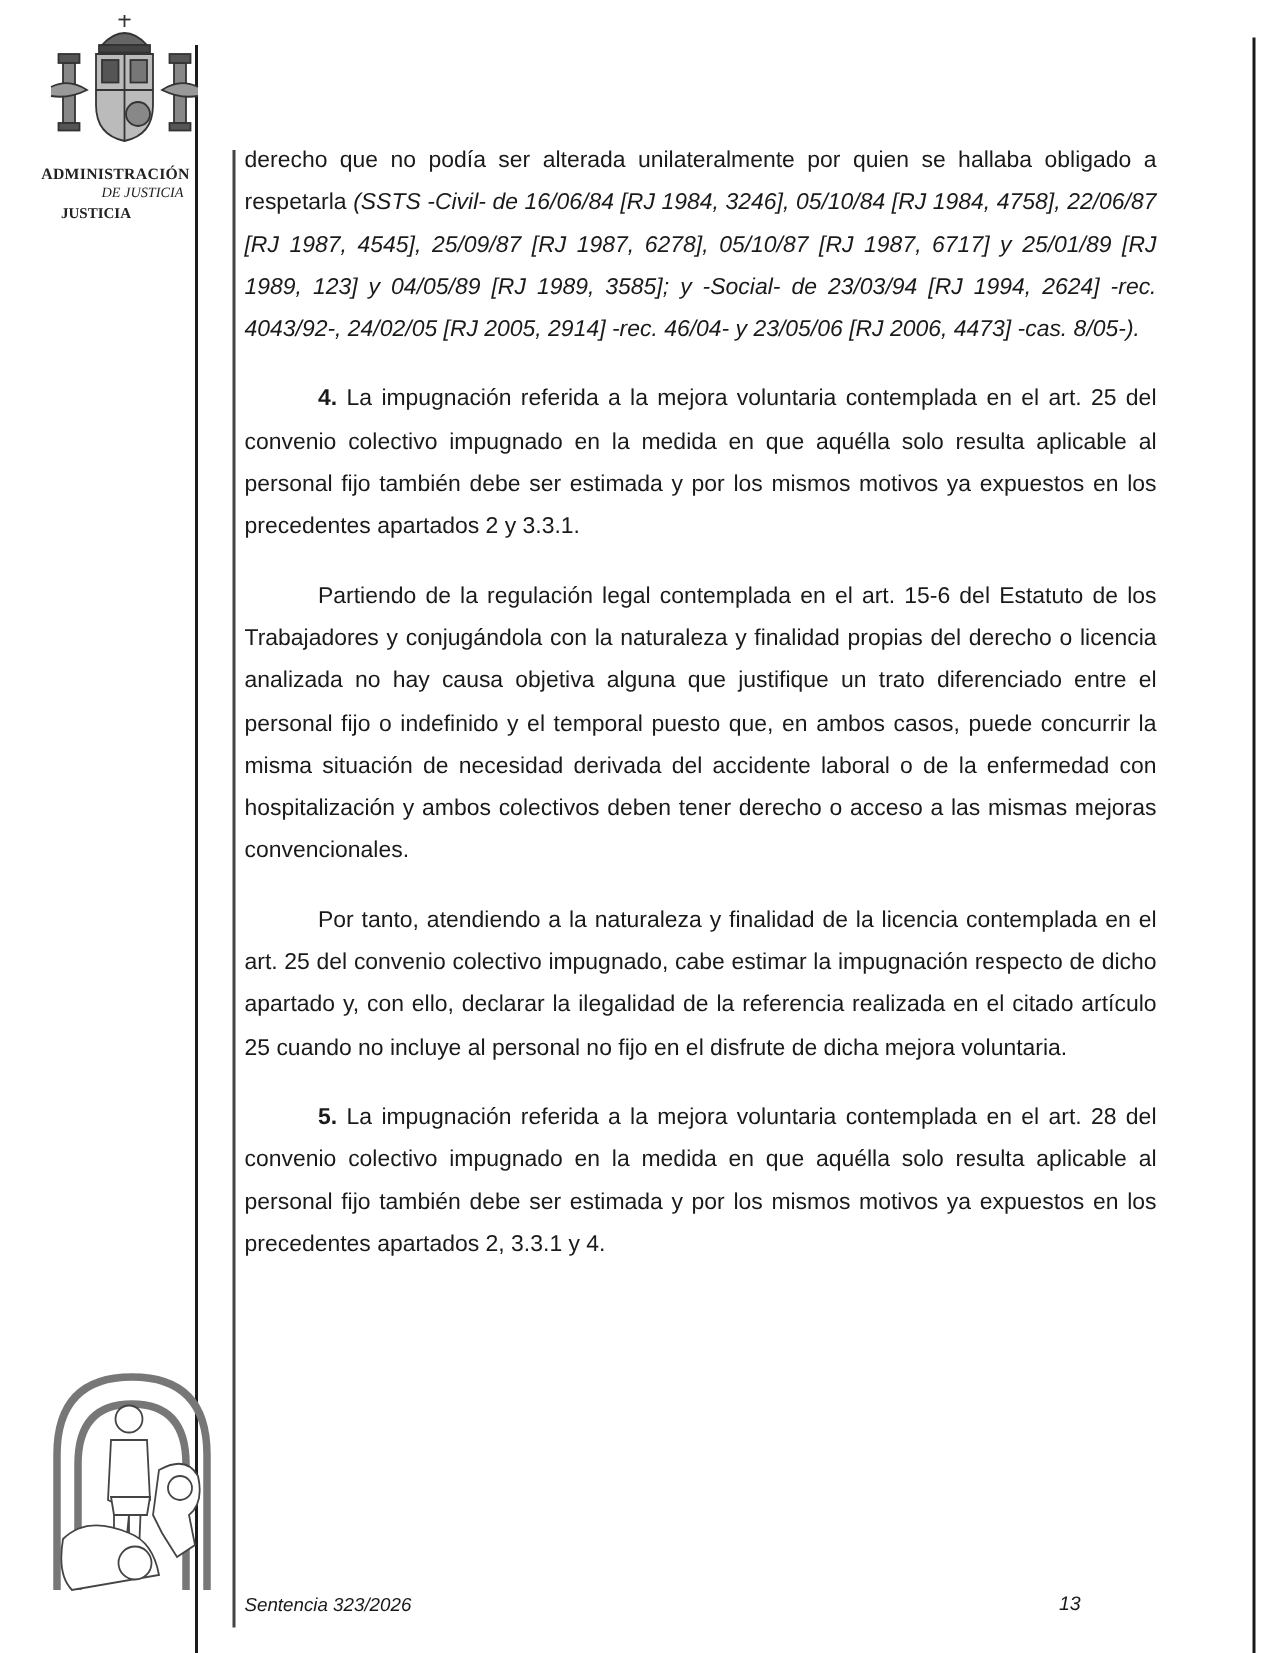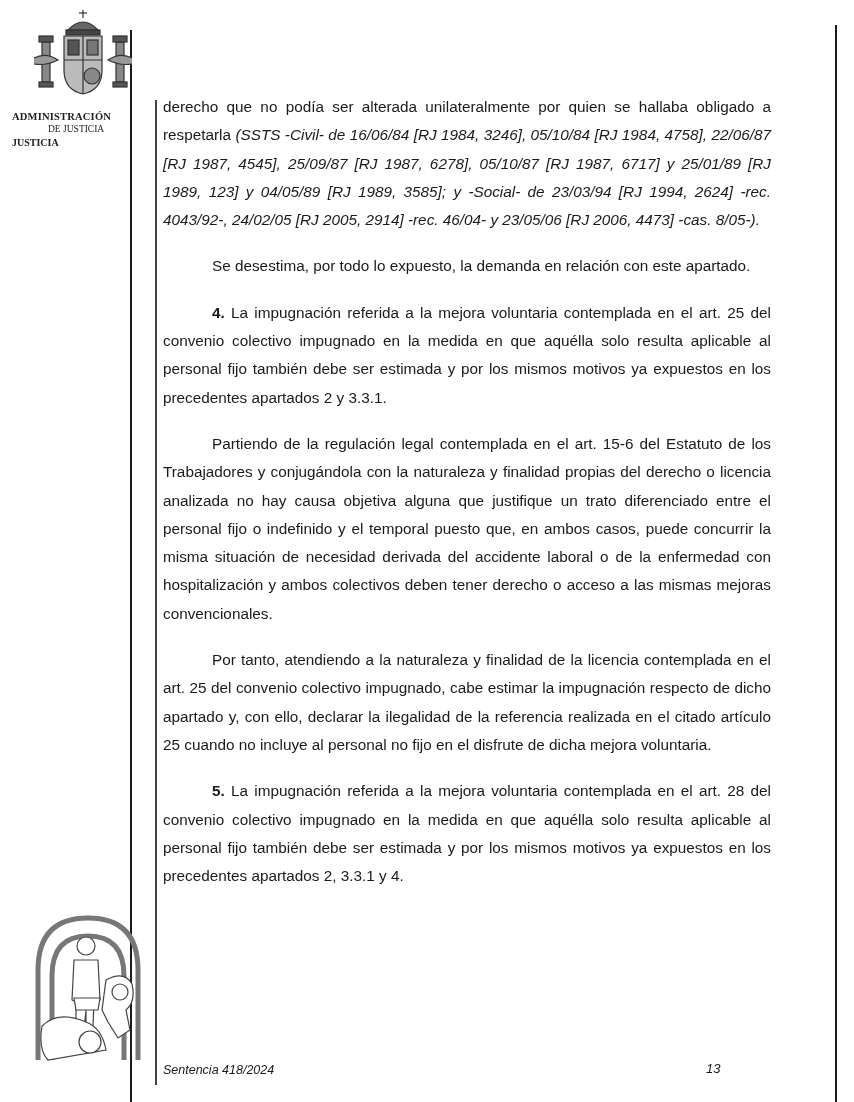--- a/index.html
+++ b/index.html
@@ -3,23 +3,23 @@
 <meta charset="utf-8">
 <style>
   html, body { margin:0; padding:0; background:#ffffff; }
   body { width:854px; height:1102px; position:relative; overflow:hidden; font-family:"Liberation Sans", sans-serif; color:#1a1a1a; }
   .vline { position:absolute; background:#1b1b1b; }
   #vline-left { left:130px; top:30px; width:2px; height:1072px; }
   #vline-text { left:155px; top:100px; width:1.5px; height:985px; background:#444; }
   #vline-right { left:835px; top:25px; width:2px; height:1077px; }
 
   .crest { position:absolute; left:28px; top:8px; width:110px; height:100px; }
-  .admin-label { position:absolute; left:12px; top:110px; width:130px; font-family:"Liberation Serif", serif; font-size:10.5px; font-weight:bold; line-height:13px; color:#222; }
+  .admin-label { position:absolute; left:12px; top:110px; width:130px; font-family:"Liberation Serif", serif; font-size:10.5px; font-weight:bold; text-align:center; line-height:13px; color:#222; }
   .admin-label .l1 { display:block; letter-spacing:0.2px; }
-  .admin-label .l2 { display:block; font-weight:normal; font-size:9.5px; padding-left:36px; }
+  .admin-label .l2 { display:block; font-weight:normal; font-size:9.5px; padding-left:36px;font-style:italic; }
   .admin-label .l3 { display:block; font-size:10px; padding-right:26px; }
 
   .andalucia-logo { position:absolute; left:28px; top:910px; width:120px; height:160px; }
 
   .content { position:absolute; left:163px; top:93px; width:608px; font-size:15.3px; line-height:28.3px; }
   .content p { margin:0 0 18px 0; text-align:justify; }
   .content p.indent { text-indent:49px; }
   .cite { font-style:italic; }
   .num { font-weight:bold; }
 
@@ -60,21 +60,20 @@
   </g>
 </svg>
 <div class="admin-label">
   <span class="l1">ADMINISTRACIÓN</span>
   <span class="l2">DE JUSTICIA</span>
   <span class="l3">JUSTICIA</span>
 </div>
 
 <div class="content">
   <p><span>derecho que no podía ser alterada unilateralmente por quien se hallaba obligado a respetarla </span><span class="cite">(SSTS -Civil- de 16/06/84 [RJ 1984, 3246], 05/10/84 [RJ 1984, 4758], 22/06/87 [RJ 1987, 4545], 25/09/87 [RJ 1987, 6278], 05/10/87 [RJ 1987, 6717] y 25/01/89 [RJ 1989, 123] y 04/05/89 [RJ 1989, 3585]; y -Social- de 23/03/94 [RJ 1994, 2624] -rec. 4043/92-, 24/02/05 [RJ 2005, 2914]  -rec. 46/04- y 23/05/06 [RJ 2006, 4473] -cas. 8/05-).</span></p>
-  <p class="indent">Se desestima, por todo lo expuesto, la demanda en relación con este apartado.</p>
   <p class="indent"><span class="num">4.</span><span> La impugnación referida a la mejora voluntaria contemplada en el art. 25 del convenio colectivo impugnado en la medida en que aquélla solo resulta aplicable al personal fijo también debe ser estimada y por los mismos motivos ya expuestos en los precedentes apartados 2 y 3.3.1.</span></p>
   <p class="indent">Partiendo de la regulación legal contemplada en el art. 15-6 del Estatuto de los Trabajadores y conjugándola con la naturaleza y finalidad propias del derecho o licencia analizada no hay causa objetiva alguna que justifique un trato diferenciado entre el personal fijo o indefinido y el temporal puesto que, en ambos casos, puede concurrir la misma situación de necesidad derivada del accidente laboral o de la enfermedad con hospitalización y ambos colectivos deben tener derecho o acceso a las mismas mejoras convencionales.</p>
   <p class="indent">Por tanto, atendiendo a la naturaleza y finalidad de la licencia contemplada en el art. 25 del convenio colectivo impugnado, cabe estimar la impugnación respecto de dicho apartado y, con ello, declarar la ilegalidad de la referencia realizada en el citado artículo 25 cuando no incluye al personal no fijo en el disfrute de dicha mejora voluntaria.</p>
   <p class="indent"><span class="num">5.</span><span> La impugnación referida a la mejora voluntaria contemplada en el art. 28 del convenio colectivo impugnado en la medida en que aquélla solo resulta aplicable al personal fijo también debe ser estimada y por los mismos motivos ya expuestos en los precedentes apartados 2, 3.3.1 y 4.</span></p>
 </div>
 
 <svg class="andalucia-logo" viewBox="0 0 120 160">
   <g fill="none" stroke="#777" stroke-width="5">
     <path d="M10 150 L10 60 Q10 8 60 8 Q110 8 110 60 L110 150"></path>
     <path d="M24 150 L24 66 Q24 26 60 26 Q96 26 96 66 L96 150"></path>
@@ -86,14 +85,14 @@
     <path d="M46 88 L72 88 L70 100 L48 100 Z"></path>
 
     <path d="M78 70 Q96 60 104 74 Q108 92 98 100 L102 120 L90 128 L80 112 L74 100 Z"></path>
     <circle cx="92" cy="82" r="8"></circle>
 
     <path d="M14 116 Q30 100 58 112 Q74 118 78 140 L20 150 Q10 140 14 116 Z"></path>
     <circle cx="62" cy="132" r="11"></circle>
   </g>
 </svg>
 
-<div class="footer-left">Sentencia 418/2024</div>
+<div class="footer-left">Sentencia 323/2026</div>
 <div class="footer-right">13</div>
 
 </body></html>

